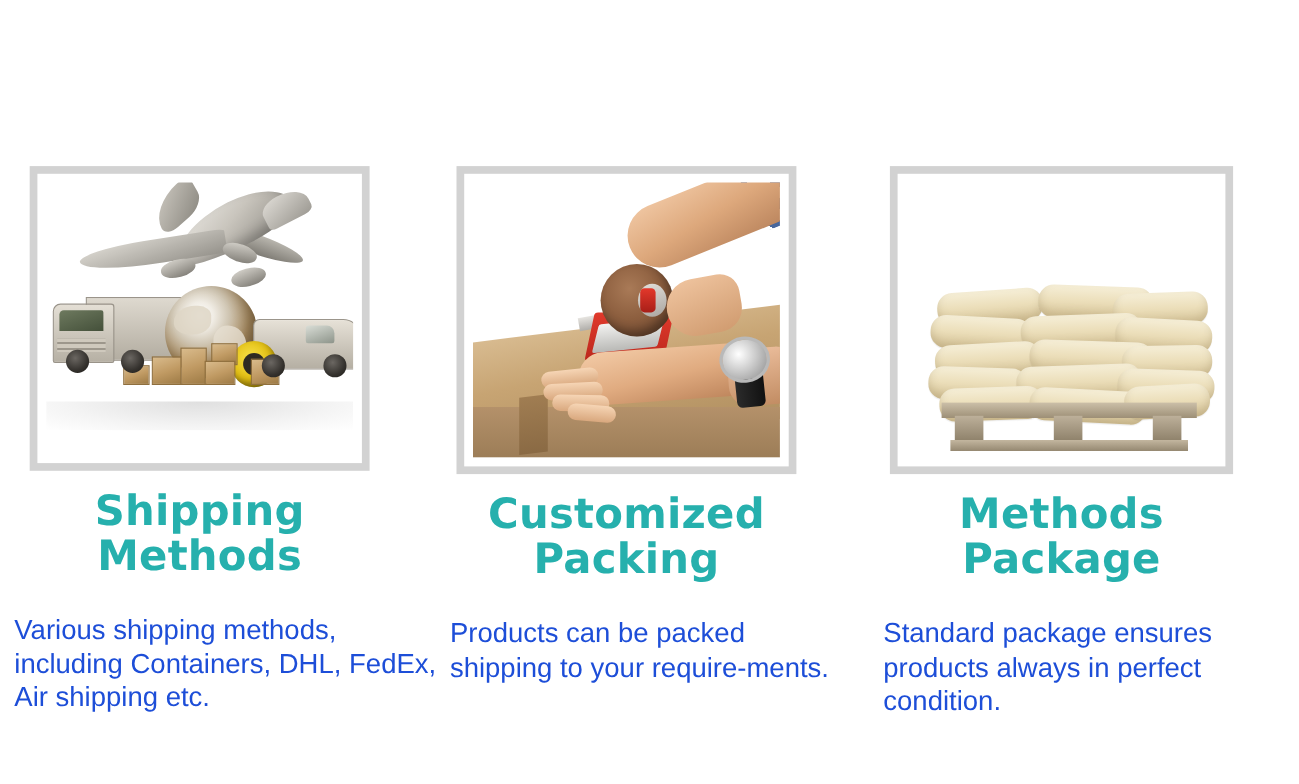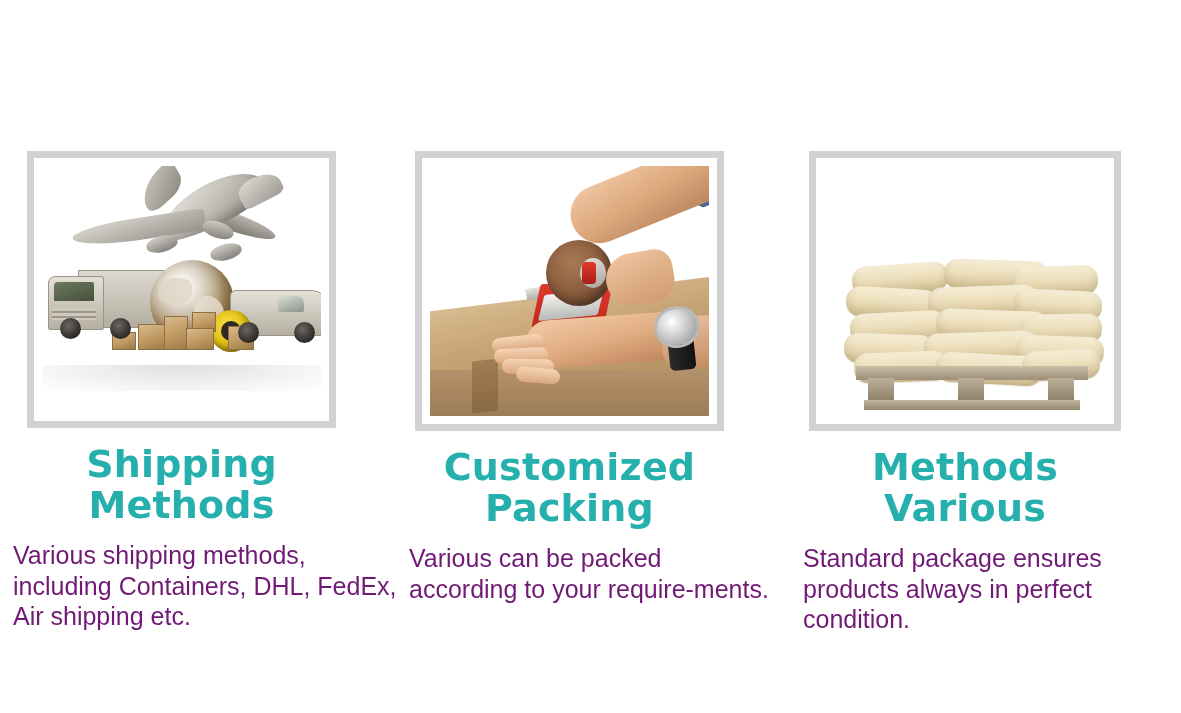--- a/index.html
+++ b/index.html
@@ -90,22 +90,22 @@
     font-weight: bold;
     line-height: 1.08;
     text-align: center;
     letter-spacing: 0.2px;
   }
   .heading-1 { width: 309px; }
   .heading-2 { width: 309px; }
   .heading-3 { width: 312px; }
 
   .body-text {
-    margin-top: 14px;
-    color: #701a75;
+    margin-top: 32px;
+    color: #1d4ed8;
     font-family: "Liberation Sans", sans-serif;
     font-size: 25px;
     line-height: 1.22;
     text-align: left;
   }
   .body-1 { width: 390px; margin-left: -14px; }
   .body-2 { width: 360px; margin-left: -6px; }
   .body-3 { width: 382px; margin-left: -6px; }
 
   
@@ -447,21 +447,21 @@
           <div class="watch-strap"></div>
           <div class="watch-face"></div>
         </div>
       </div>
 
       <div class="heading heading-2">
         <div>Customized</div>
         <div>Packing</div>
       </div>
 
-      <div class="body-text body-2">Various can be packed according to your require-ments.</div>
+      <div class="body-text body-2">Products can be packed shipping to your require-ments.</div>
     </div>
 
     <div class="col col-3">
 
       <div class="frame frame-3">
         <div class="photo ill3">
 
           <div class="sack" style="left:28px;  bottom:122px; width:96px;  transform:rotate(-4deg);"></div>
           <div class="sack" style="left:120px; bottom:126px; width:104px; transform:rotate(2deg);"></div>
           <div class="sack" style="left:188px; bottom:120px; width:86px;  transform:rotate(-2deg);"></div>
@@ -485,20 +485,20 @@
           <div class="pallet-top"></div>
           <div class="pallet-leg" style="left:44px;"></div>
           <div class="pallet-leg" style="left:134px;"></div>
           <div class="pallet-leg" style="left:224px;"></div>
           <div class="pallet-base"></div>
         </div>
       </div>
 
       <div class="heading heading-3">
         <div>Methods</div>
-        <div>Various</div>
+        <div>Package</div>
       </div>
 
       <div class="body-text body-3">Standard package ensures products always in perfect condition.</div>
     </div>
 
   </div>
 </div>
 
 </body></html>

